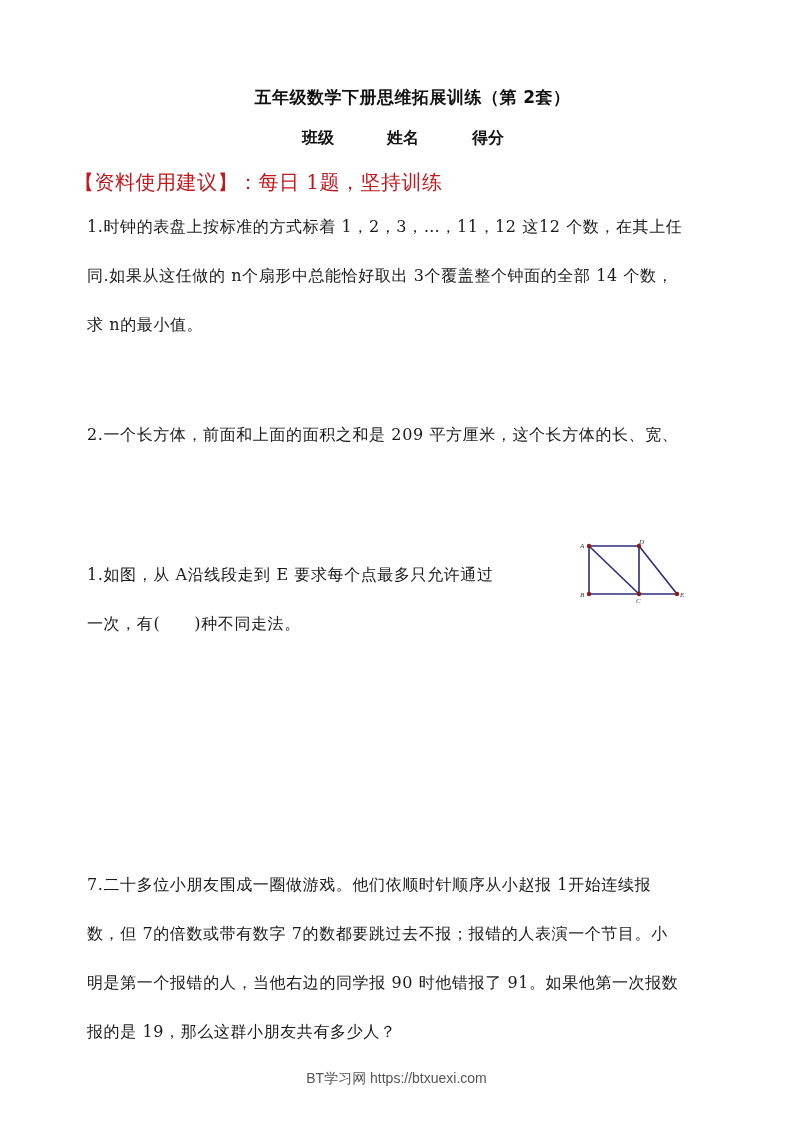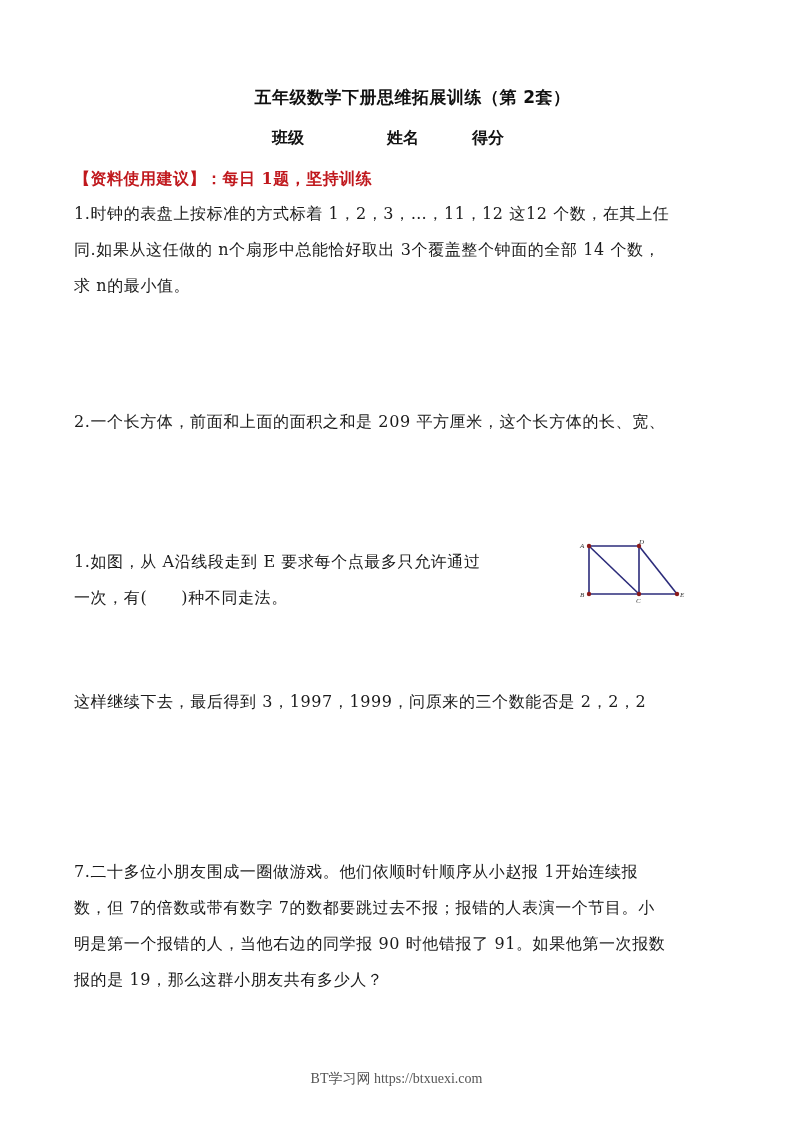--- a/index.html
+++ b/index.html
@@ -30,57 +30,57 @@
       left: 0; width: 793px;
       font-family: "DejaVu Sans", "Liberation Sans", sans-serif;
       font-size: 16px;
       font-weight: bold;
       color: #111;
     }
     .fields span { position: absolute; }
     .tip {
       position: absolute;
       left: 74px; top: 169px;
-      font-size: 16px;
-      font-weight: bold;
+      font-size: 20px;
+      font-weight: normal;
       color: #c0181d;
       letter-spacing: 0.5px;
     }
     .q {
       position: absolute;
       left: 74px;
       width: 660px;
       font-size: 16px;
       line-height: 36px;
       color: #1a1a1a;
       letter-spacing: 0.6px;
     }
-    .q p { margin: 0; white-space: nowrap; }
+    .q p { margin: 13px; white-space: nowrap; }
     .figure {
       position: absolute;
       left: 575px; top: 536px;
       width: 120px; height: 70px;
     }
     .footer {
       position: absolute;
       left: 0; width: 793px;
       top: 1070px;
       text-align: center;
-      font-family: Liberation Serif, serif;
+      font-family: Liberation Sans, sans-serif;
       font-size: 14px;
       color: #555;
     }
   </style>
 </head>
 <body>
 
 <div class="title">五年级数学下册思维拓展训练（第 2套）</div>
 
 <div class="fields">
-  <span style="left:272px;">班级</span>
+  <span style="left:302px;">班级</span>
   <span style="left:387px;">姓名</span>
   <span style="left:472px;">得分</span>
 </div>
 
 <div class="tip">【资料使用建议】：每日 1题，坚持训练</div>
 
 <div class="q" style="top:196px;">
   <p>1.时钟的表盘上按标准的方式标着 1，2，3，…，11，12 这12 个数，在其上任</p>
   <p>同.如果从这任做的 n个扇形中总能恰好取出 3个覆盖整个钟面的全部 14 个数，</p>
   <p>求 n的最小值。</p>
@@ -114,21 +114,20 @@
   <g font-family="Liberation Serif, serif" font-style="italic" font-size="7" fill="#333">
     <text x="5" y="12">A</text>
     <text x="64" y="8">D</text>
     <text x="5" y="61">B</text>
     <text x="61" y="67">C</text>
     <text x="105" y="61">E</text>
   </g>
 </svg>
 
 <div class="q" style="top:684px;">
-  <p>这样继续下去，最后得到 3，1997，1999，问原来的三个数能否是 2，2，2</p>
 </div>
 
 <div class="q" style="top:854px;">
   <p>7.二十多位小朋友围成一圈做游戏。他们依顺时针顺序从小赵报 1开始连续报</p>
   <p>数，但 7的倍数或带有数字 7的数都要跳过去不报；报错的人表演一个节目。小</p>
   <p>明是第一个报错的人，当他右边的同学报 90 时他错报了 91。如果他第一次报数</p>
   <p>报的是 19，那么这群小朋友共有多少人？</p>
 </div>
 
 <div class="footer">BT学习网 https://btxuexi.com</div>

